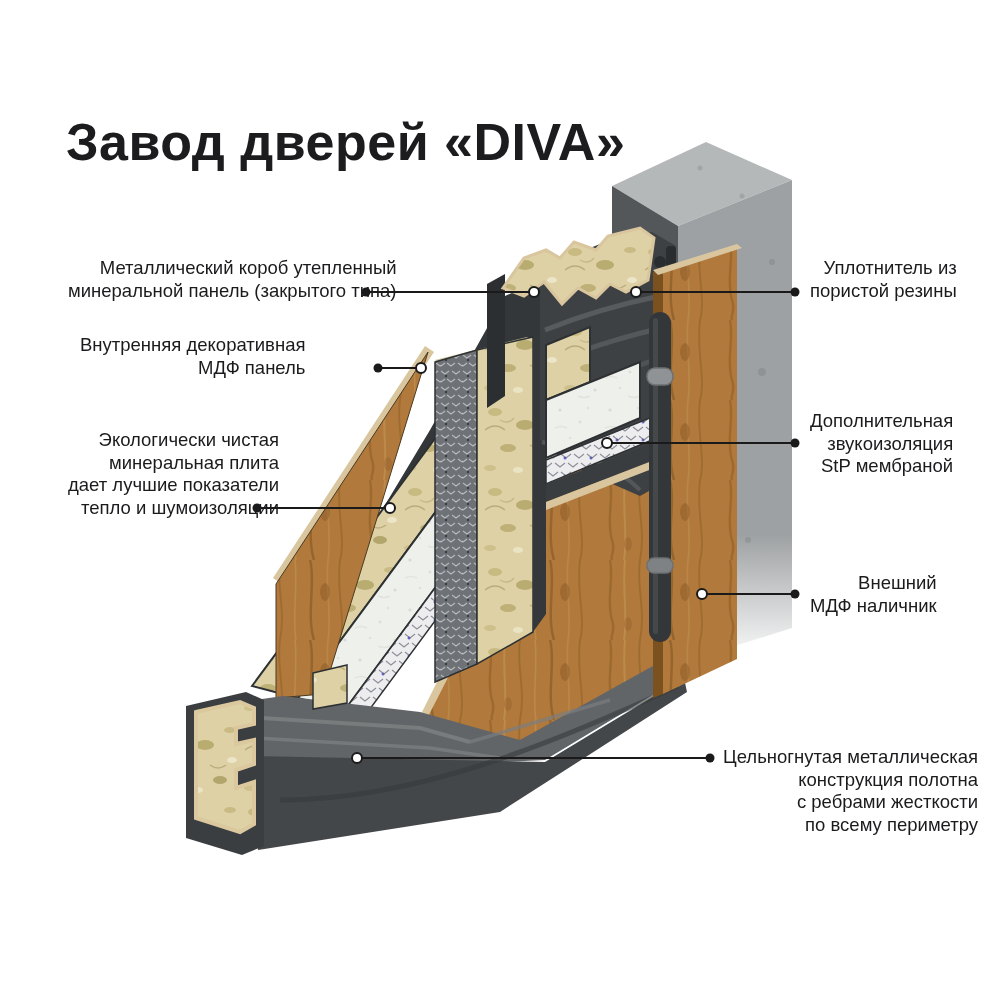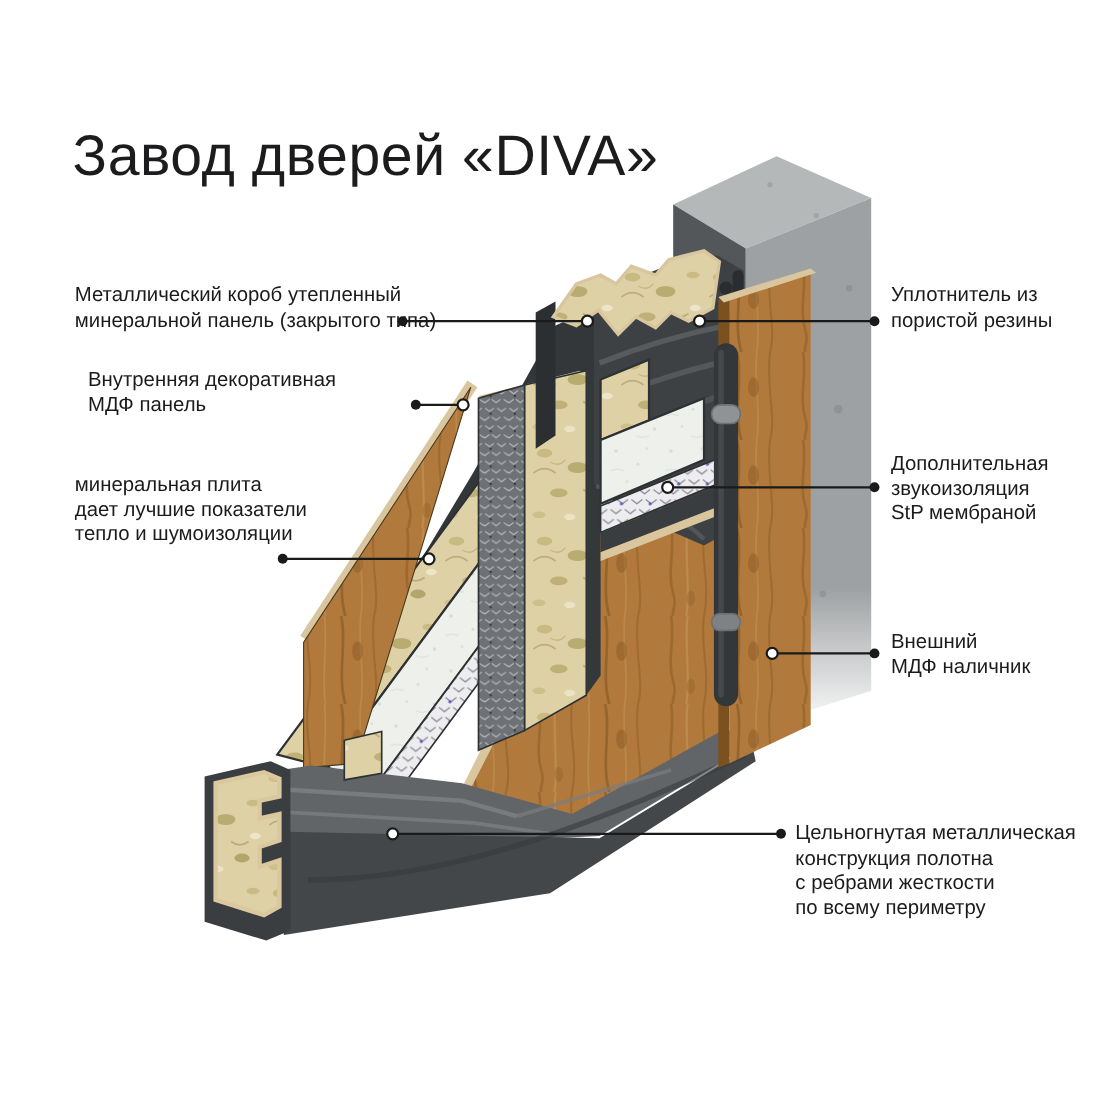--- a/index.html
+++ b/index.html
@@ -1,21 +1,21 @@
 <!DOCTYPE html>
 <html><head>
 <meta charset="utf-8">
 <style>
   html,body{margin:0;padding:0;background:#ffffff;}
   .stage{position:relative;width:1000px;height:1000px;background:#fff;overflow:hidden;
          font-family:"Liberation Sans", sans-serif;color:#1a1a1a;}
-  .title{position:absolute;left:66px;top:112px;font-size:52px;font-weight:400;
+  .title{position:absolute;left:66px;top:112px;font-size:52px;font-weight:700;
          letter-spacing:0.5px;color:#1c1c1e;white-space:nowrap;}
   .label{position:absolute;font-size:18.5px;line-height:22.5px;font-weight:400;color:#1b1b1d;}
-  .label .ln{white-space:nowrap;}
+  .label .ln{white-space:nowrap;text-align:right;}
   svg.scene{position:absolute;left:0;top:0;}
 </style>
 </head>
 <body>
 
 <div class="stage">
 
   <svg class="scene" width="1000" height="1000" viewBox="0 0 1000 1000">
     <defs>
       <pattern id="wood" patternUnits="userSpaceOnUse" width="120" height="80">
@@ -205,20 +205,21 @@
     <div class="ln">Металлический короб утепленный</div>
     <div class="ln">минеральной панель (закрытого типа)</div>
   </div>
 
   <div class="label" style="left:68px;top:334px;margin-left:12px;">
     <div class="ln">Внутренняя декоративная</div>
     <div class="ln">МДФ панель</div>
   </div>
 
   <div class="label" style="left:68px;top:429px;">
+    <div class="ln">Экологически чистая</div>
     <div class="ln">минеральная плита</div>
     <div class="ln">дает лучшие показатели</div>
     <div class="ln">тепло и шумоизоляции</div>
   </div>
 
   <div class="label" style="left:810px;top:410px;">
     <div class="ln">Дополнительная</div>
     <div class="ln">звукоизоляция</div>
     <div class="ln">StP мембраной</div>
   </div>

